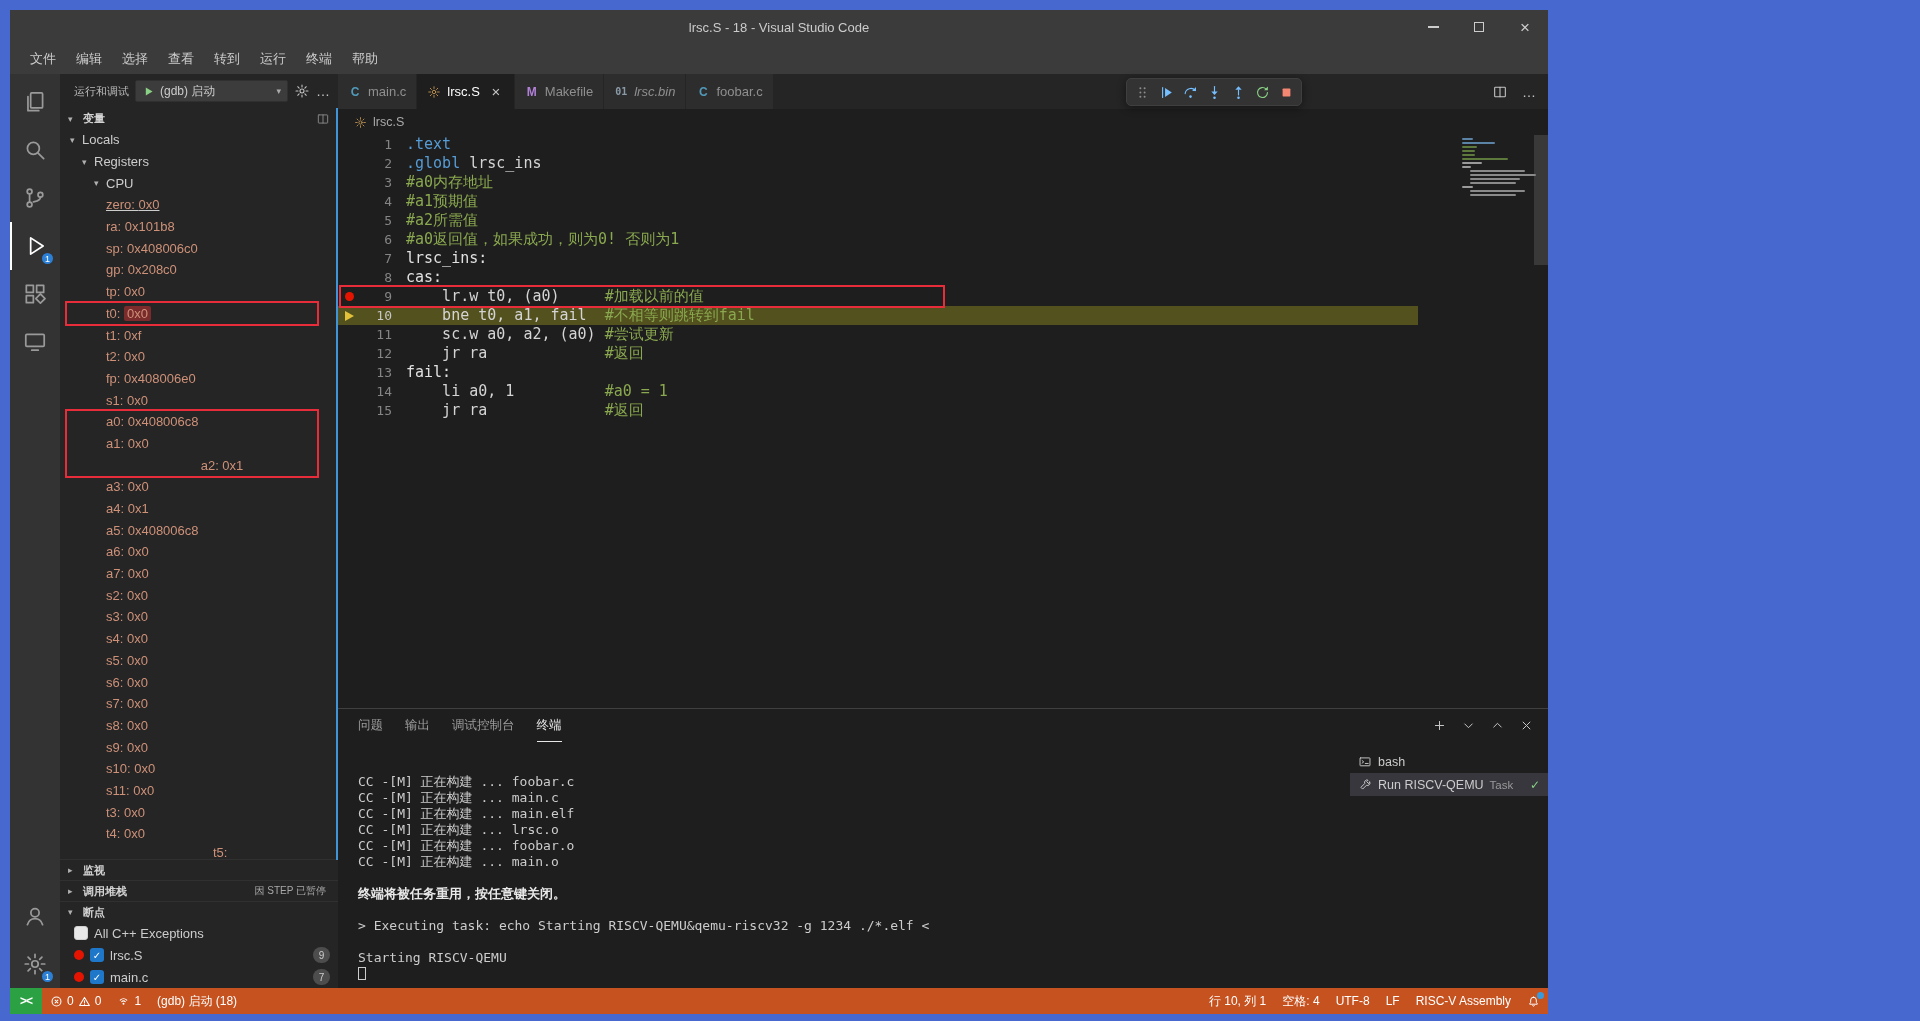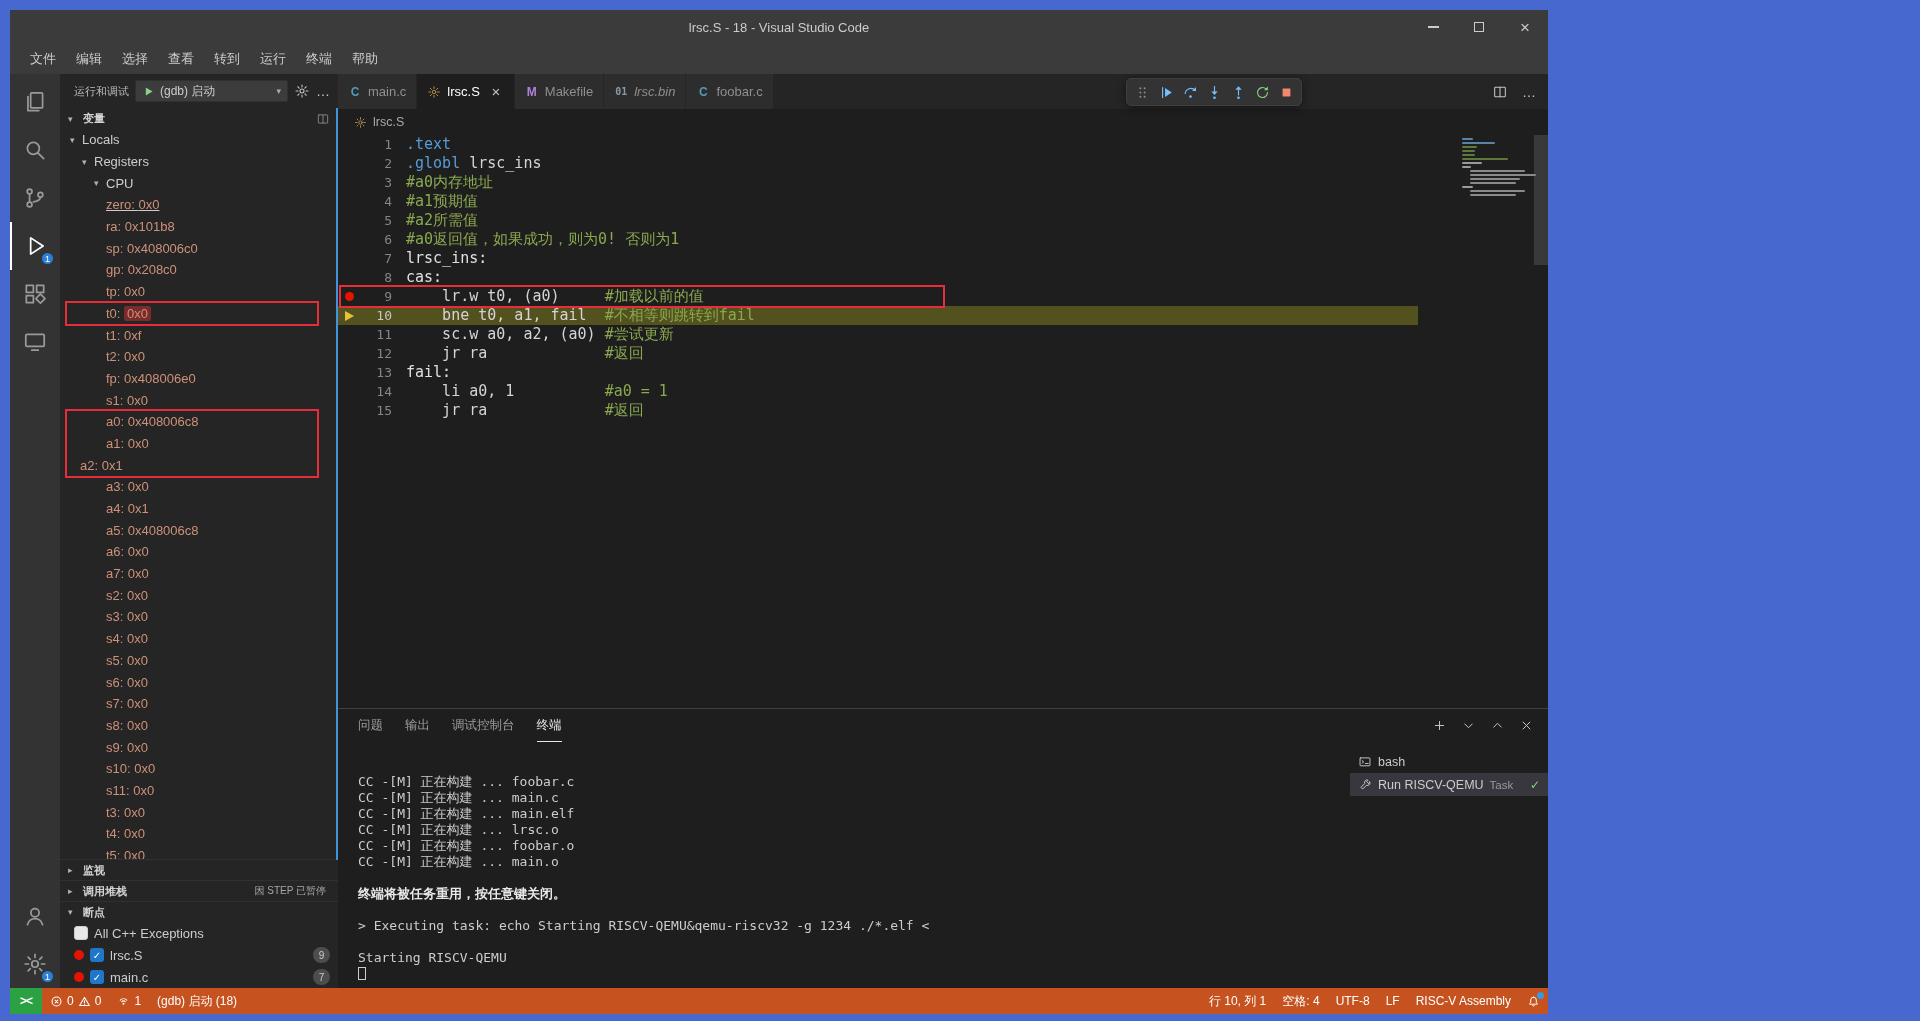--- a/index.html
+++ b/index.html
@@ -288,39 +288,39 @@
           <div class="var-row" style="padding-left: 46px;"><span class="reg-name">sp: </span><span class="reg-val">0x408006c0</span></div>
           <div class="var-row" style="padding-left: 46px;"><span class="reg-name">gp: </span><span class="reg-val">0x208c0</span></div>
           <div class="var-row" style="padding-left: 46px;"><span class="reg-name">tp: </span><span class="reg-val">0x0</span></div>
           <div class="var-row" style="padding-left: 46px; border-radius: 9px;"><span class="reg-name">t0: </span><span class="reg-val changed">0x0</span></div>
           <div class="var-row" style="padding-left: 46px;"><span class="reg-name">t1: </span><span class="reg-val">0xf</span></div>
           <div class="var-row" style="padding-left: 46px;"><span class="reg-name">t2: </span><span class="reg-val">0x0</span></div>
           <div class="var-row" style="padding-left: 46px;"><span class="reg-name">fp: </span><span class="reg-val">0x408006e0</span></div>
           <div class="var-row" style="padding-left: 46px;"><span class="reg-name">s1: </span><span class="reg-val">0x0</span></div>
           <div class="var-row" style="padding-left: 46px;"><span class="reg-name">a0: </span><span class="reg-val">0x408006c8</span></div>
           <div class="var-row" style="padding-left: 46px;"><span class="reg-name">a1: </span><span class="reg-val">0x0</span></div>
-          <div class="var-row" style="padding-left: 20px;"><span class="reg-name">a2: </span><span class="reg-val">0x1</span></div>
+          <div class="var-row" style="padding-left: 46px; justify-content: center;"><span class="reg-name">a2: </span><span class="reg-val">0x1</span></div>
           <div class="var-row" style="padding-left: 46px;"><span class="reg-name">a3: </span><span class="reg-val">0x0</span></div>
           <div class="var-row" style="padding-left: 46px;"><span class="reg-name">a4: </span><span class="reg-val">0x1</span></div>
           <div class="var-row" style="padding-left: 46px;"><span class="reg-name">a5: </span><span class="reg-val">0x408006c8</span></div>
           <div class="var-row" style="padding-left: 46px;"><span class="reg-name">a6: </span><span class="reg-val">0x0</span></div>
           <div class="var-row" style="padding-left: 46px;"><span class="reg-name">a7: </span><span class="reg-val">0x0</span></div>
           <div class="var-row" style="padding-left: 46px;"><span class="reg-name">s2: </span><span class="reg-val">0x0</span></div>
           <div class="var-row" style="padding-left: 46px;"><span class="reg-name">s3: </span><span class="reg-val">0x0</span></div>
           <div class="var-row" style="padding-left: 46px;"><span class="reg-name">s4: </span><span class="reg-val">0x0</span></div>
           <div class="var-row" style="padding-left: 46px;"><span class="reg-name">s5: </span><span class="reg-val">0x0</span></div>
           <div class="var-row" style="padding-left: 46px;"><span class="reg-name">s6: </span><span class="reg-val">0x0</span></div>
           <div class="var-row" style="padding-left: 46px;"><span class="reg-name">s7: </span><span class="reg-val">0x0</span></div>
           <div class="var-row" style="padding-left: 46px;"><span class="reg-name">s8: </span><span class="reg-val">0x0</span></div>
           <div class="var-row" style="padding-left: 46px;"><span class="reg-name">s9: </span><span class="reg-val">0x0</span></div>
           <div class="var-row" style="padding-left: 46px;"><span class="reg-name">s10: </span><span class="reg-val">0x0</span></div>
           <div class="var-row" style="padding-left: 46px;"><span class="reg-name">s11: </span><span class="reg-val">0x0</span></div>
           <div class="var-row" style="padding-left: 46px;"><span class="reg-name">t3: </span><span class="reg-val">0x0</span></div>
           <div class="var-row" style="padding-left: 46px;"><span class="reg-name">t4: </span><span class="reg-val">0x0</span></div>
-          <div class="var-row" style="padding-left: 46px;"><span class="reg-name">t5: </span><span class="reg-val">0x0</span></div>
+          <div class="var-row" style="padding-left: 46px; flex-direction: column;"><span class="reg-name">t5: </span><span class="reg-val">0x0</span></div>
           <div class="red-box" style="left: 5px; width: 254px; top: 172px; height: 25px;"></div>
           <div class="red-box" style="left: 5px; width: 254px; top: 280px; height: 69px;"></div>
         </div>
 
       <div class="section-header">
         <span class="chev">▸</span>
         <span>监视</span>
       </div>
       <div class="section-header">
         <span class="chev">▸</span>

